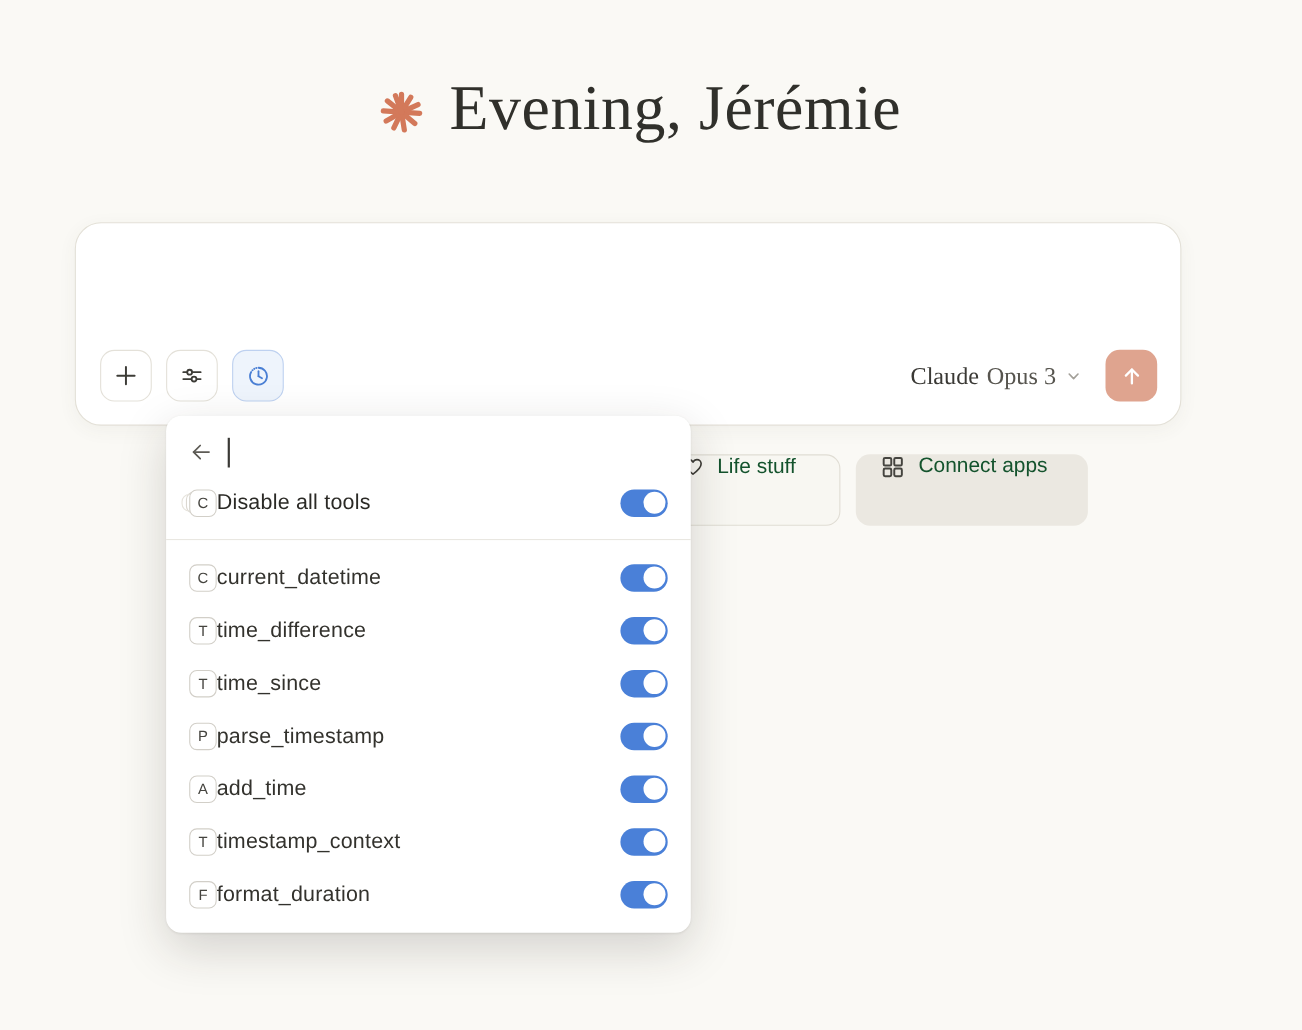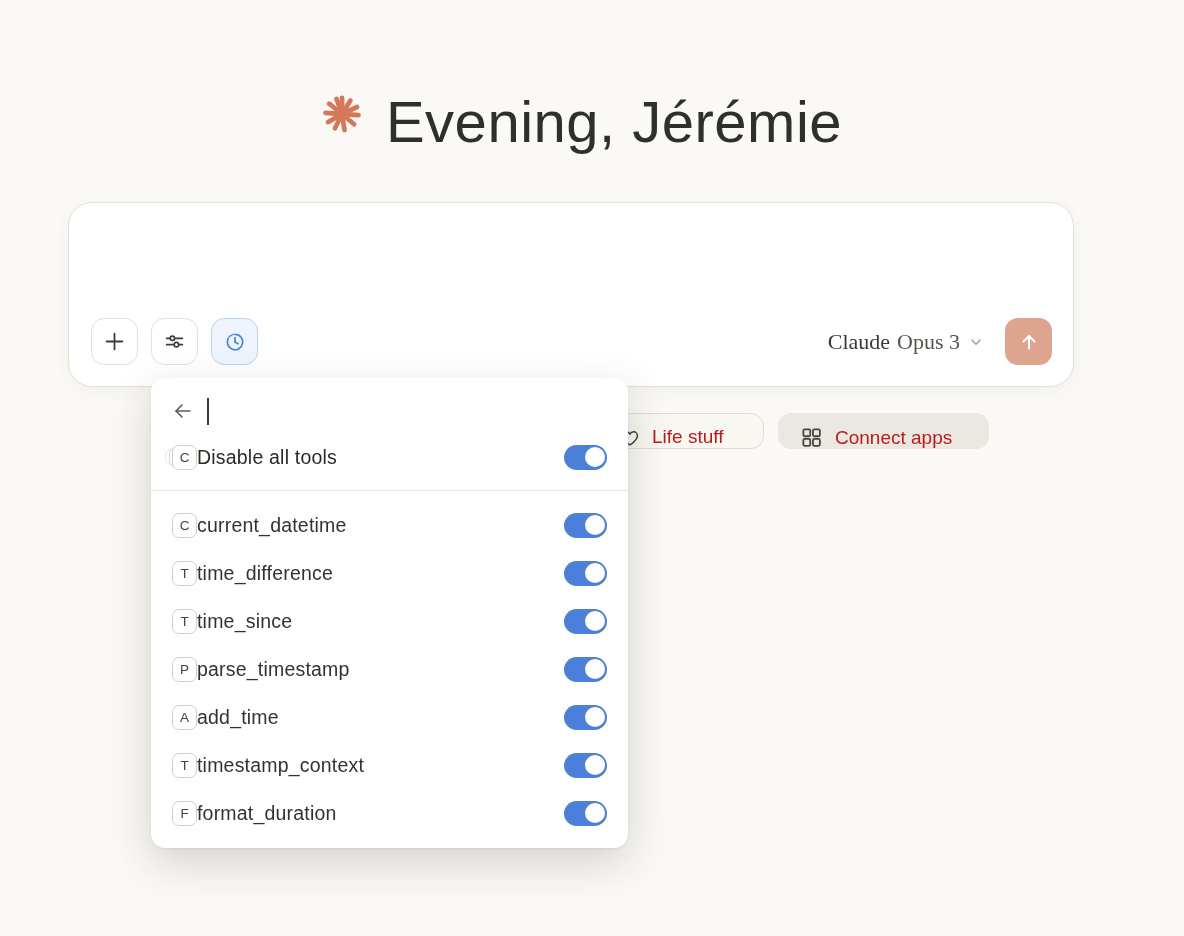--- a/index.html
+++ b/index.html
@@ -14,26 +14,25 @@
 
   
   .greeting {
     position: absolute;
     top: 64px; left: 0; right: 22px;
     display: flex; align-items: center; justify-content: center;
     gap: 22px;
   }
   .greeting .logo { width: 44px; height: 44px; margin-top: 8px; }
   .greeting h1 {
-    font-family: Liberation Sans, sans-serif;
+    font-family: Liberation Serif, serif;
     font-weight: 400;
     font-size: 58px;
     color: #30302b;
     letter-spacing: 0.5px;
-    margin-top: 24px;
   }
 
   
   .composer {
     position: absolute;
     left: 68px; top: 202px;
     width: 1006px; height: 185px;
     background: #ffffff;
     border: 1px solid #e3e0d7;
     border-radius: 24px;
@@ -98,25 +97,25 @@
     border-radius: 13px;
     background: #dfa48f;
     display: flex; align-items: center; justify-content: center;
     cursor: pointer;
   }
 
   
   .suggestions { position: absolute; top: 413px; left: 0; z-index: 2; }
   .suggestion-btn {
     position: absolute;
-    height: 36px;
-    display: flex; align-items: flex-end;
+    height: 65px;
+    display: flex; align-items: flex-start;
     gap: 12px;
     font-size: 19px;
-    color: #b91c1c;
+    color: #14532d;
     border-radius: 13px;
     cursor: pointer;
     white-space: nowrap;
   }
   .life-stuff {
     left: 598px; top: 0;
     width: 166px;
     background: #f8f7f2;
     border: 1px solid #e0ddd4;
     padding: 0 18px 0 21px;

